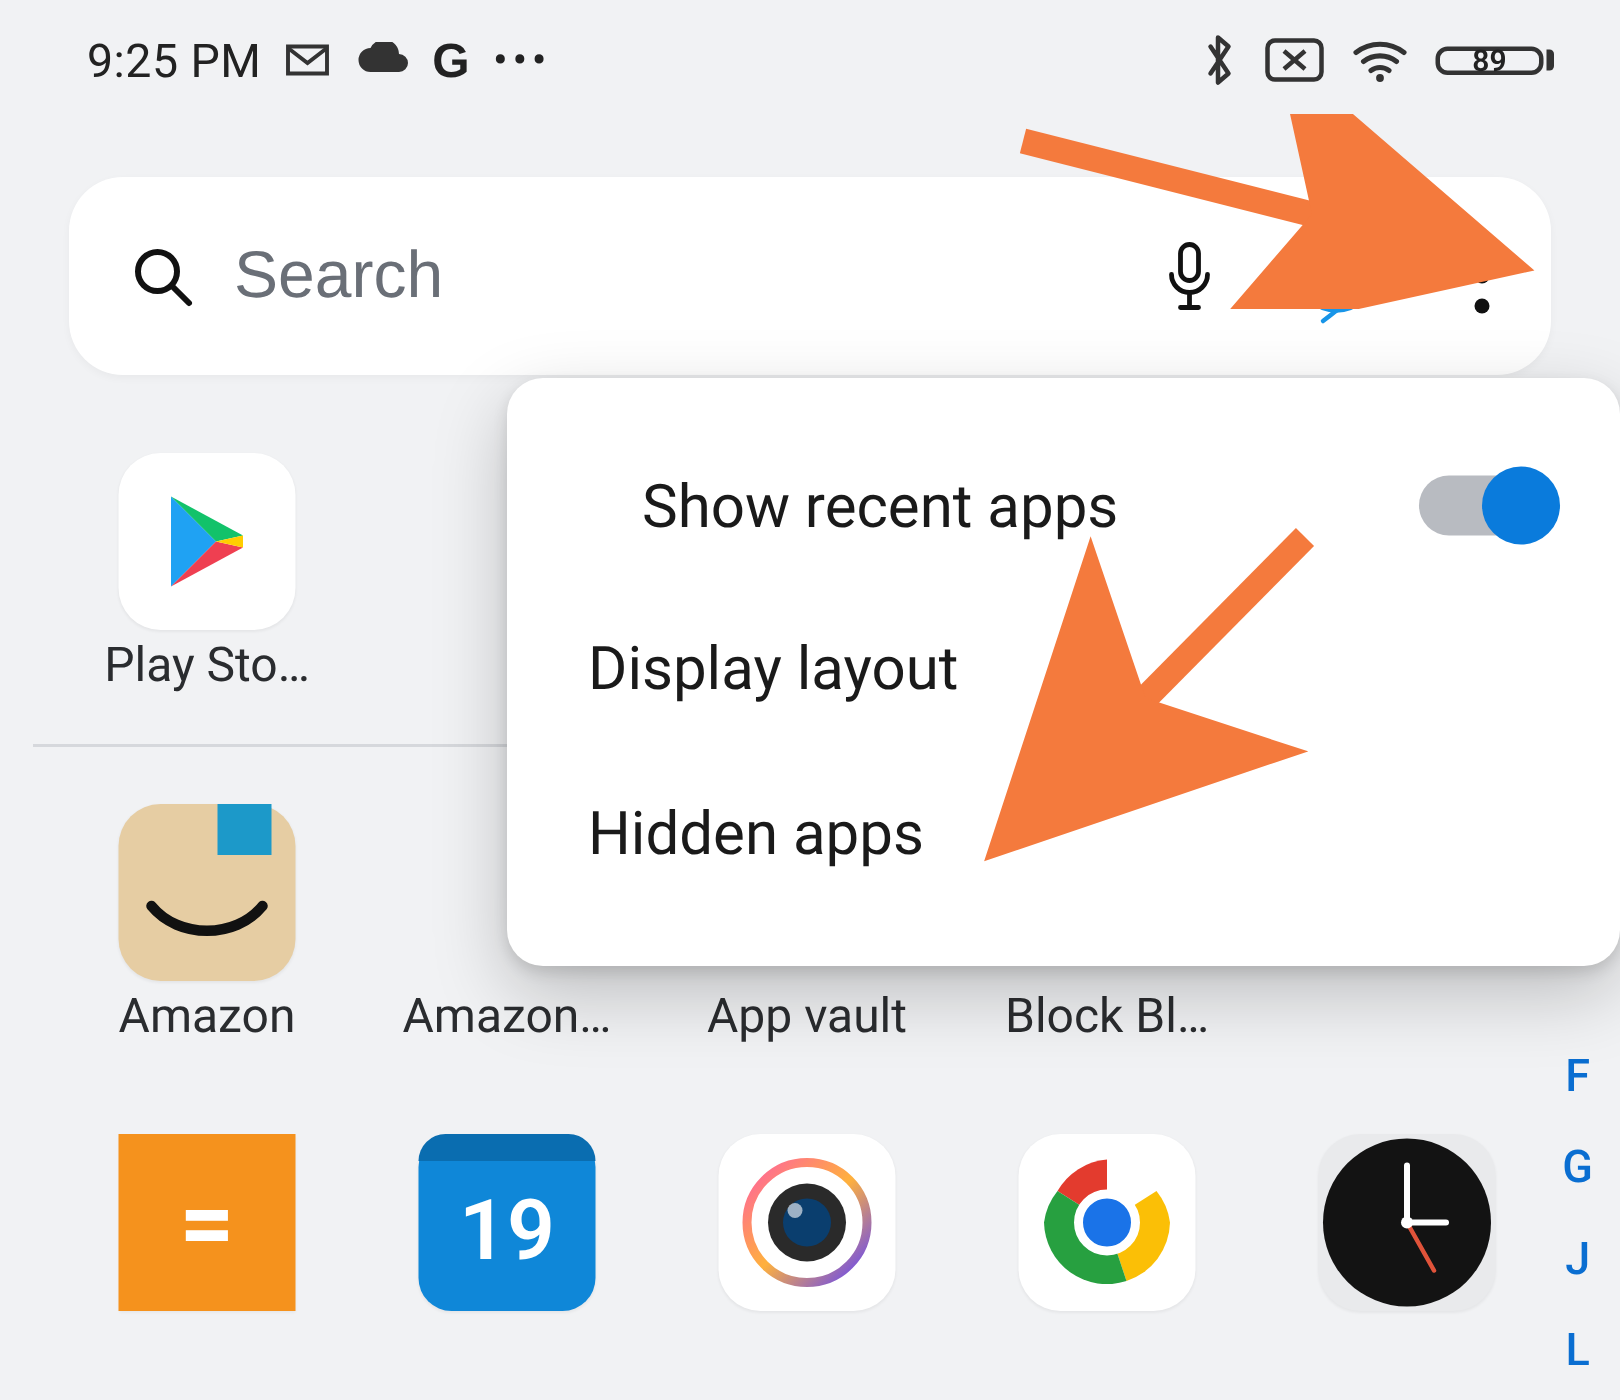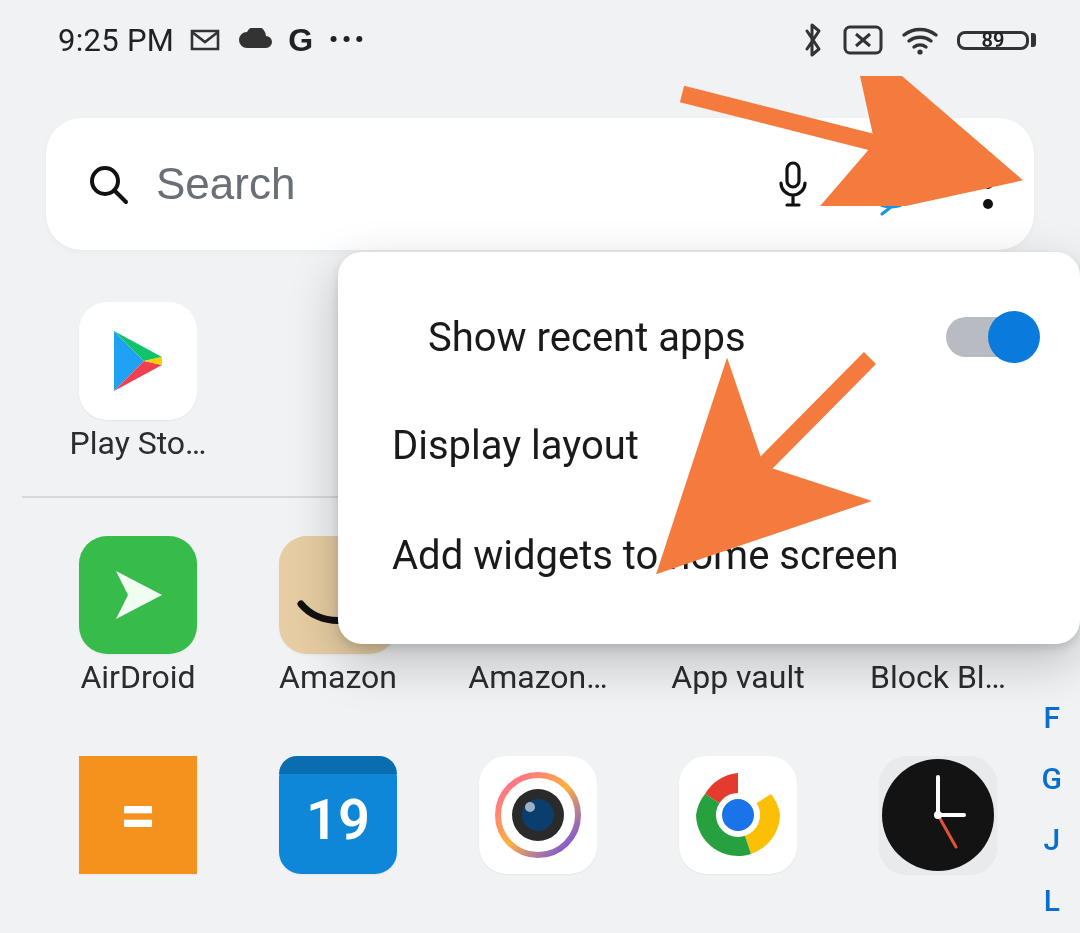--- a/index.html
+++ b/index.html
@@ -257,29 +257,20 @@
           <path d="M14 8l48 26-18 4z" fill="#12c26a"></path>
           <path d="M44 38l18 4-48 26z" fill="#ef3f51"></path>
           <path d="M44 38l18-4v8z" fill="#ffcd00"></path>
         </svg>
       </div>
       <div class="app-label">Play Sto…</div>
     </div>
   </div>
 
   <div class="row-apps">
-    <div class="app">
-      <div class="app-icon airdroid-bg">
-        <svg width="84" height="84" viewBox="0 0 84 84">
-            <path d="M66 42L20 18l12 24-12 24z" fill="#fff" opacity=".95"></path>
-            <path d="M66 42L24 24l10 18-10 18z" fill="#e9ffe9" opacity=".55"></path>
-          </svg>
-      </div>
-      <div class="app-label">AirDroid</div>
-    </div>
     <div class="app">
       <div class="app-icon amazon-bg">
         <div style="position:absolute;top:0;right:16px;width:36px;height:34px;background:#1c99c9;"></div>
         <svg width="90" height="40" viewBox="0 0 90 40" style="margin-top:34px">
             <path d="M8 12c18 22 56 22 74 0" stroke="#111" stroke-width="7" fill="none" stroke-linecap="round"></path>
           </svg>
       </div>
       <div class="app-label">Amazon</div>
     </div>
     <div class="app" style="visibility:hidden">
@@ -363,21 +354,21 @@
   <div class="menu-item first">
     <span>Show recent apps</span>
     <div class="toggle">
       <div class="toggle-knob"></div>
     </div>
   </div>
   <div class="menu-item">
     <span>Display layout</span>
   </div>
   <div class="menu-item">
-    <span>Add widgets to home screen</span>
+    <span>Hidden apps</span>
   </div>
 </div>
 
 <svg class="arrow" style="top:76px;left:670px" width="360" height="130" viewBox="0 0 360 130">
   <defs>
       <marker id="ah1" markerWidth="14" markerHeight="14" refX="10" refY="6" orient="auto">
     <path d="M0 0L12 6 0 12 3 6z" fill="#f47a3d"></path>
       </marker>
     </defs>
   <line x1="12" y1="18" x2="320" y2="96" stroke="#f47a3d" stroke-width="17" marker-end="url(#ah1)"></line>

